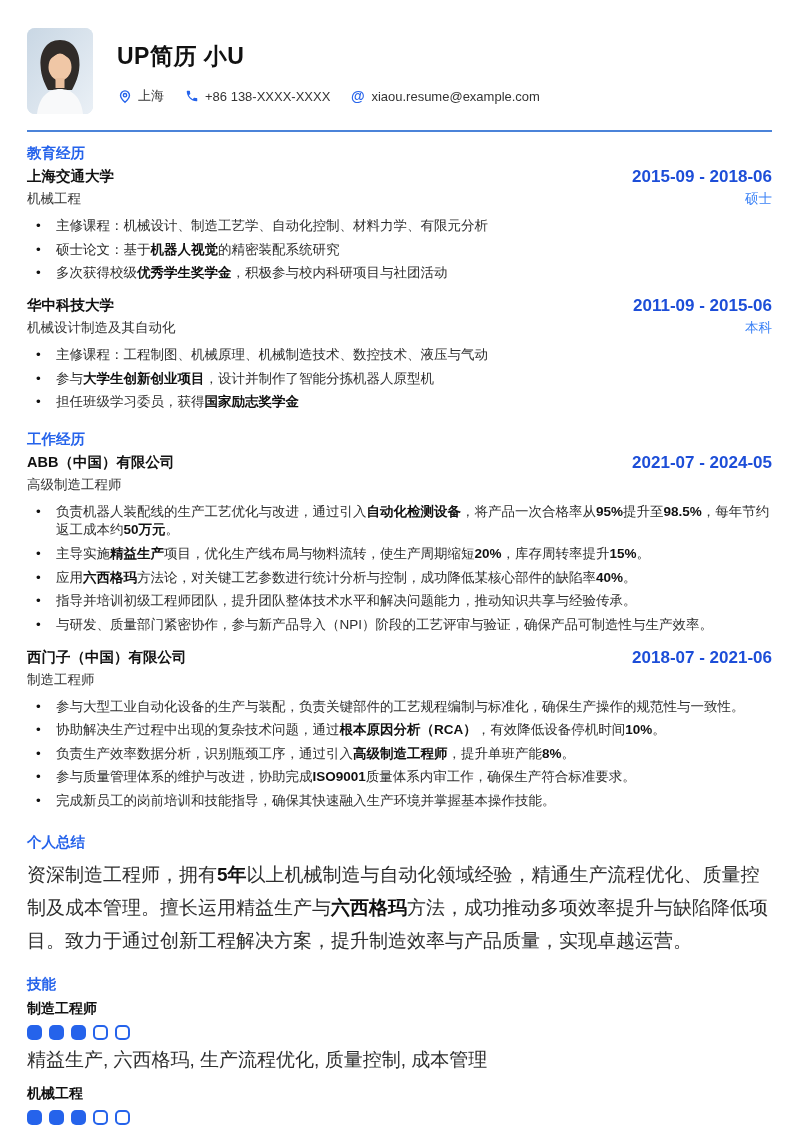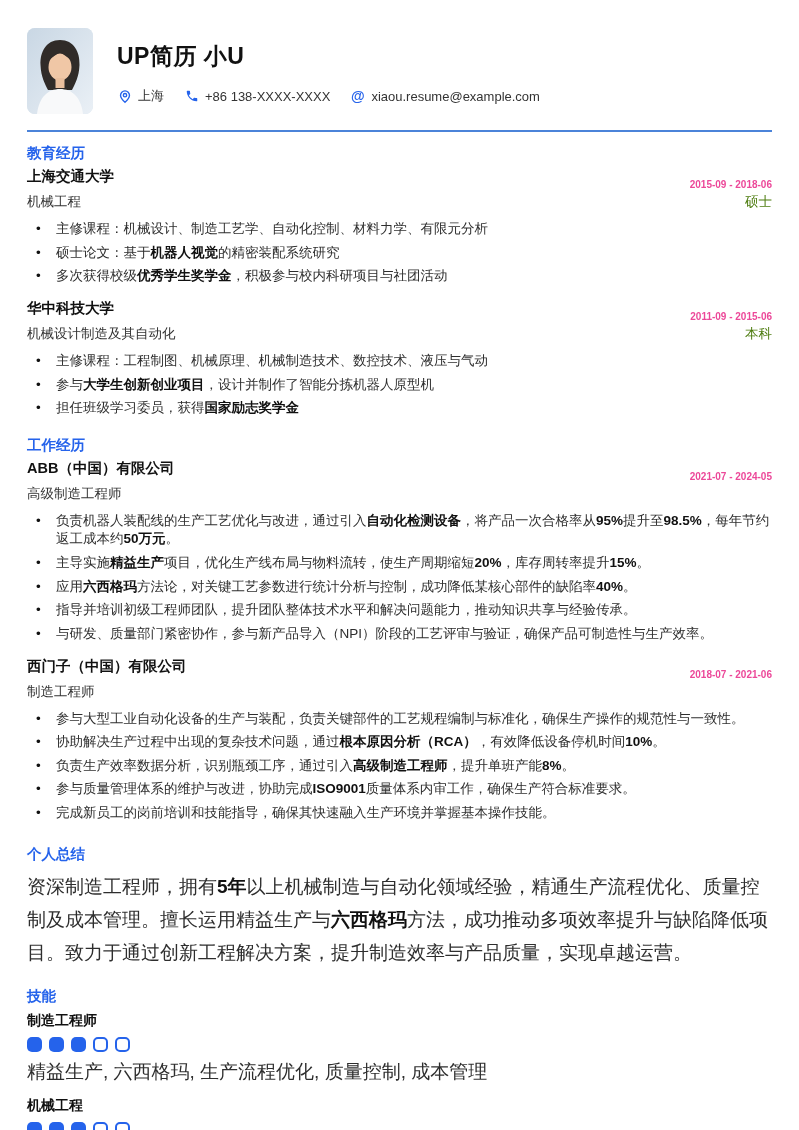--- a/index.html
+++ b/index.html
@@ -30,24 +30,24 @@
 
   
   section { margin-top: 18px; }
   section.first { margin-top: 9px; }
   section.roomy { margin-top: 22px; }
   .sec-title { margin: 0 0 4px 0; font-size: 14.5px; font-weight: 700; color: var(--accent); }
 
   .entry { margin-bottom: 13px; }
   .entry-head { display: flex; justify-content: space-between; align-items: flex-start; }
   .entry-org  { font-size: 14.5px; font-weight: 700; color: #111; }
-  .entry-dates{ font-size: 10px;  font-weight: 700; color: #ec4899; margin-top: 12px; }
+  .entry-dates{ font-size: 17px;  font-weight: 700; color: #1d4ed8; }
   .entry-sub  { display: flex; justify-content: space-between; align-items: baseline; margin-top: 3px; }
   .entry-role { font-size: 13.5px; color: #333; }
-  .entry-degree { font-size: 13.5px; color: #4d7c0f; }
+  .entry-degree { font-size: 13.5px; color: #3b82f6; }
 
   ul.bullets { list-style: none; margin: 9px 0 0 0; padding: 0; }
   ul.bullets li {
     position: relative; padding-left: 29px; margin-bottom: 5px;
     font-size: 13.5px; line-height: 1.38; color: #2e2e2e;
   }
   ul.bullets li::before {
     content: "•"; position: absolute; left: 9px; top: 0;
     color: #111; font-size: 13.5px;
   }

